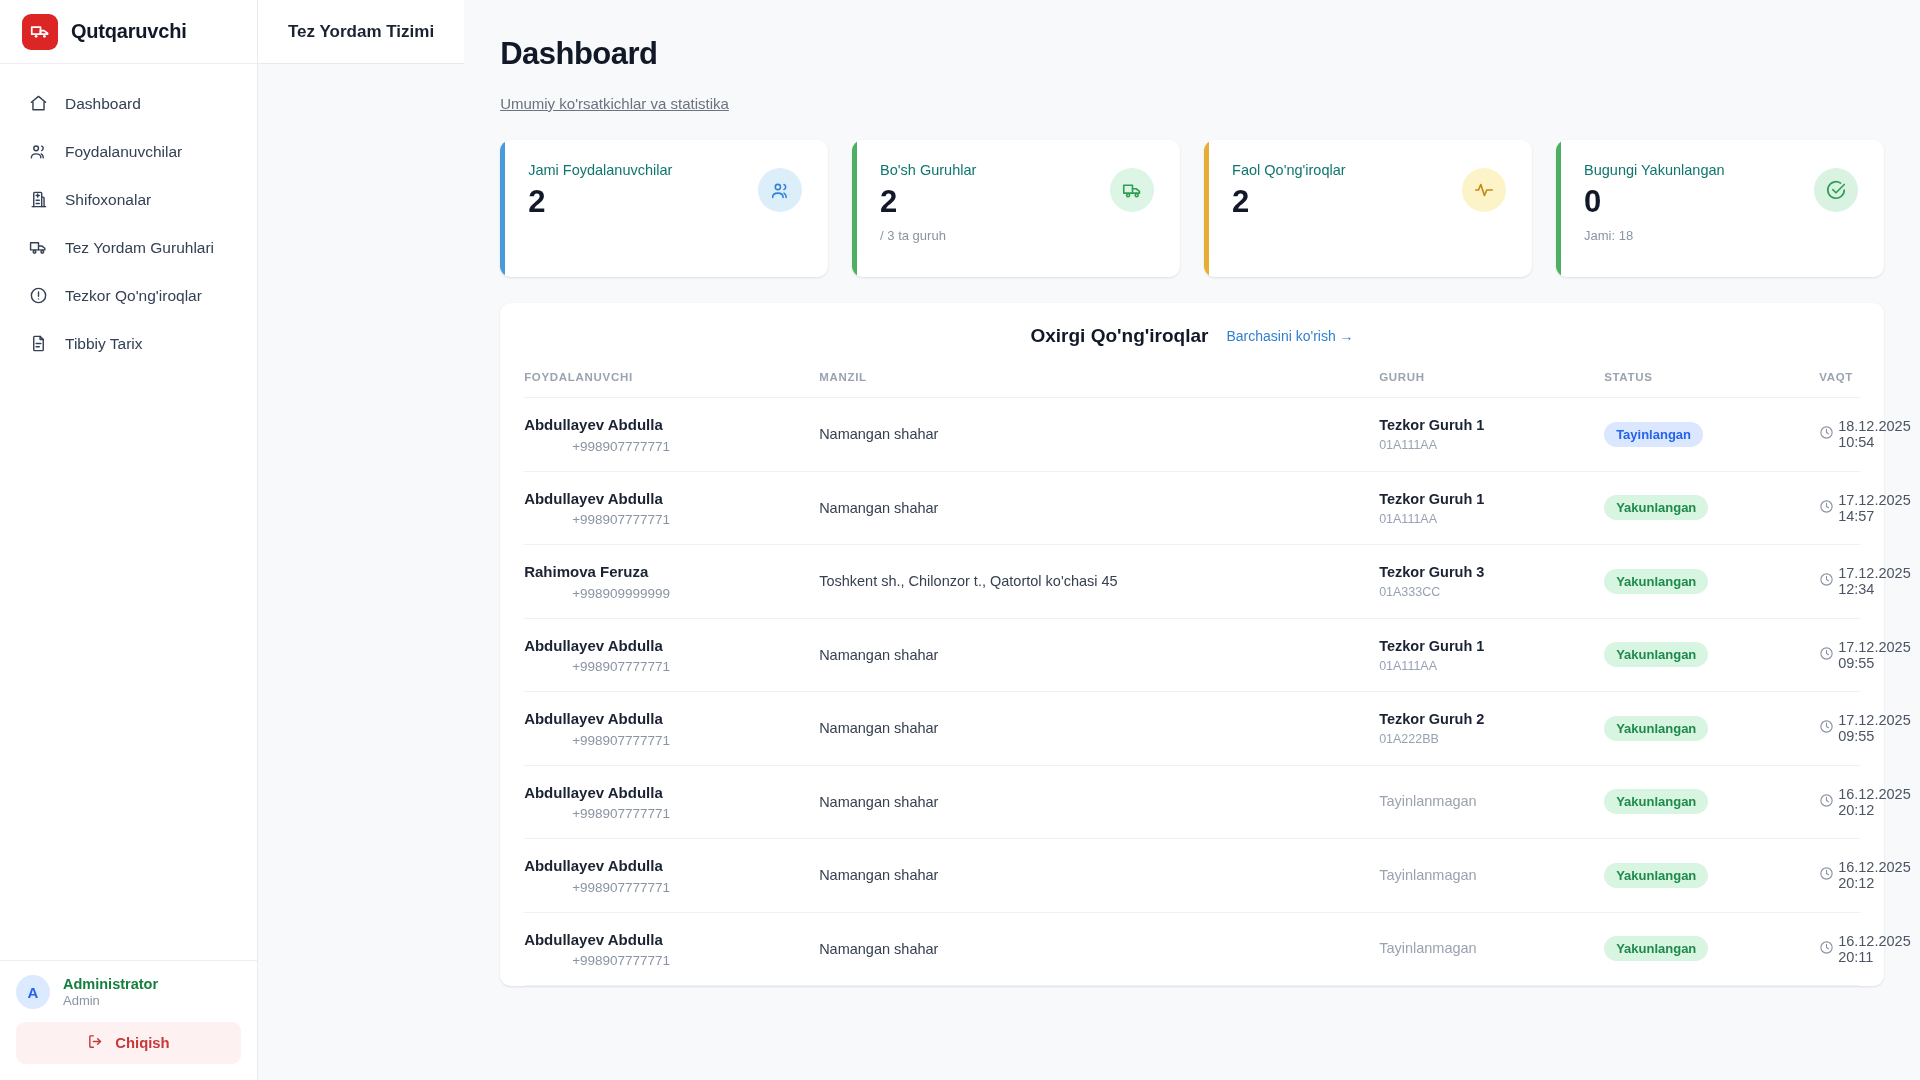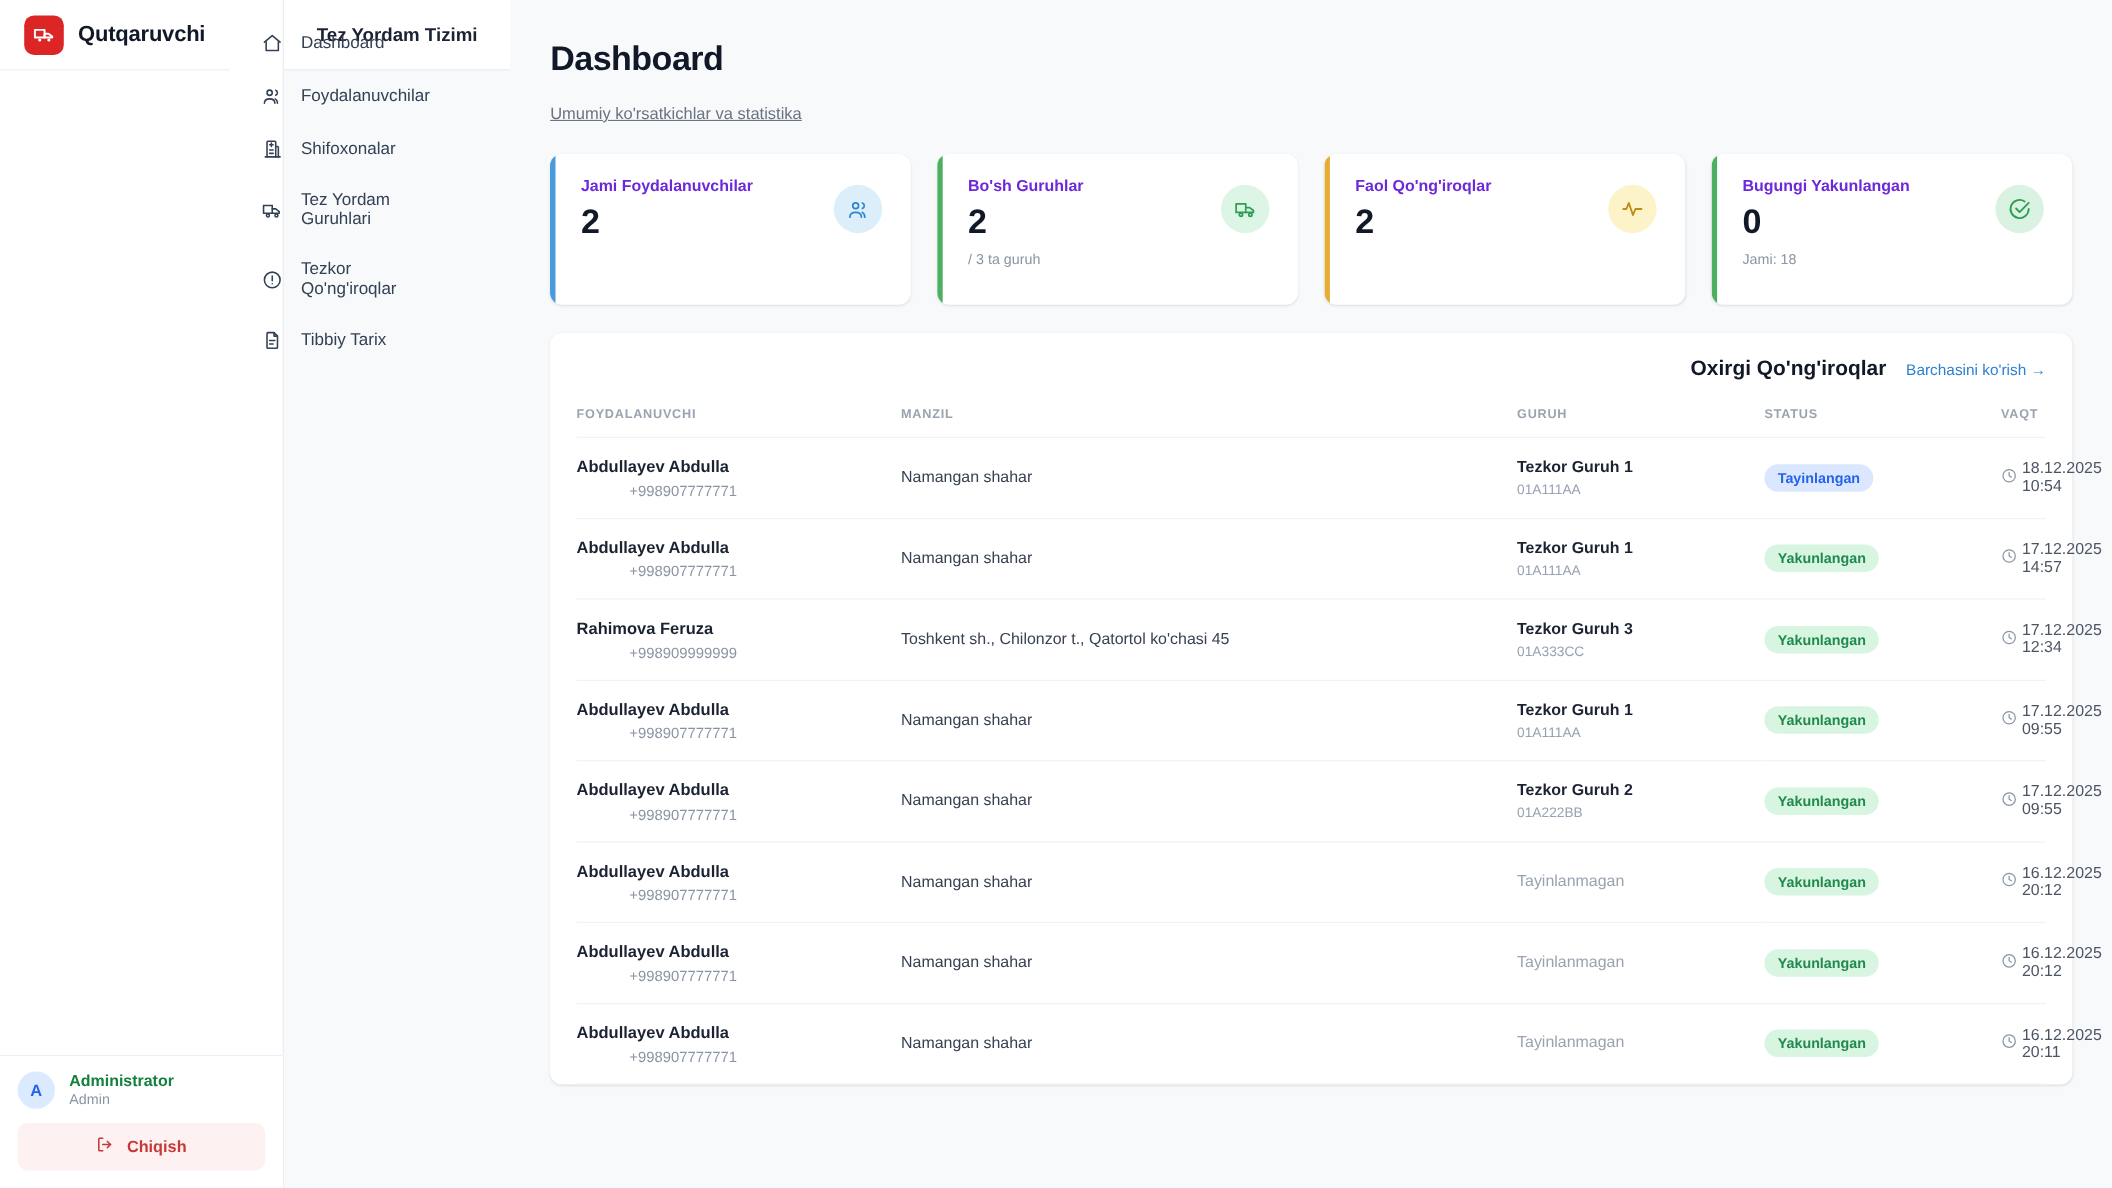--- a/index.html
+++ b/index.html
@@ -10,21 +10,21 @@
     overflow: hidden;
     color: #1f2937;
   }
   .app { display: flex; width: 1920px; height: 1080px; }
 
   
   .sidebar {
     width: 258px; min-width: 258px; height: 1080px;
     background: #ffffff;
     border-right: 1px solid #e8eaee;
-    display: flex; flex-direction: row;
+    display: flex; flex-direction: column;
     position: relative;
   }
   .brand {
     height: 64px; display: flex; align-items: center; gap: 13px;
     padding: 0 22px; border-bottom: 1px solid #eceef1;
   }
   .brand-logo {
     width: 36px; height: 36px; border-radius: 9px;
     background: #dc2626; display: flex; align-items: center; justify-content: center;
     flex: 0 0 auto;
@@ -81,37 +81,37 @@
     box-shadow: 0 1px 3px rgba(16,24,40,.07), 0 1px 2px rgba(16,24,40,.04);
     padding: 22px 24px 24px 24px; min-height: 137px;
     position: relative; overflow: hidden;
     display: flex; align-items: flex-start; justify-content: space-between;
   }
   .stat-card::before {
     content: ""; position: absolute; left: 0; top: 0; bottom: 0; width: 5px;
     background: var(--accent);
   }
   .stat-text { padding-left: 4px; }
-  .stat-label { font-size: 14.5px; color: #6d28d9; font-weight: bold; }
+  .stat-label { font-size: 14.5px; color: #0f766e; }
   .stat-value { font-size: 31px; font-weight: 700; color: #111827; margin-top: 7px; line-height: 1.1; }
   .stat-extra { font-size: 13px; color: #8a94a3; margin-top: 9px; }
   .stat-icon {
     width: 44px; height: 44px; border-radius: 50%;
     display: flex; align-items: center; justify-content: center; flex: 0 0 auto;
     margin-top: 6px; margin-right: 2px;
   }
 
   
   .panel {
     margin-top: 26px; background: #fff; border-radius: 11px;
     box-shadow: 0 1px 3px rgba(16,24,40,.07), 0 1px 2px rgba(16,24,40,.04);
     padding: 0 24px;
   }
   .panel-head {
-    display: flex; align-items: center; justify-content: flex-end;
+    display: flex; align-items: center; justify-content: center;
     padding: 22px 0 18px 0;
     gap: 18px;
   }
   .panel-title { font-size: 19px; font-weight: 700; color: #111827; }
   .panel-link { font-size: 14px; color: #2f7fd1; cursor: pointer; white-space: nowrap; }
 
   table { width: 100%; border-collapse: collapse; table-layout: fixed; }
   thead th {
     text-align: left; font-size: 11.5px; letter-spacing: .7px;
     color: #9aa3b0; font-weight: 600; padding: 6px 0 14px 0;

